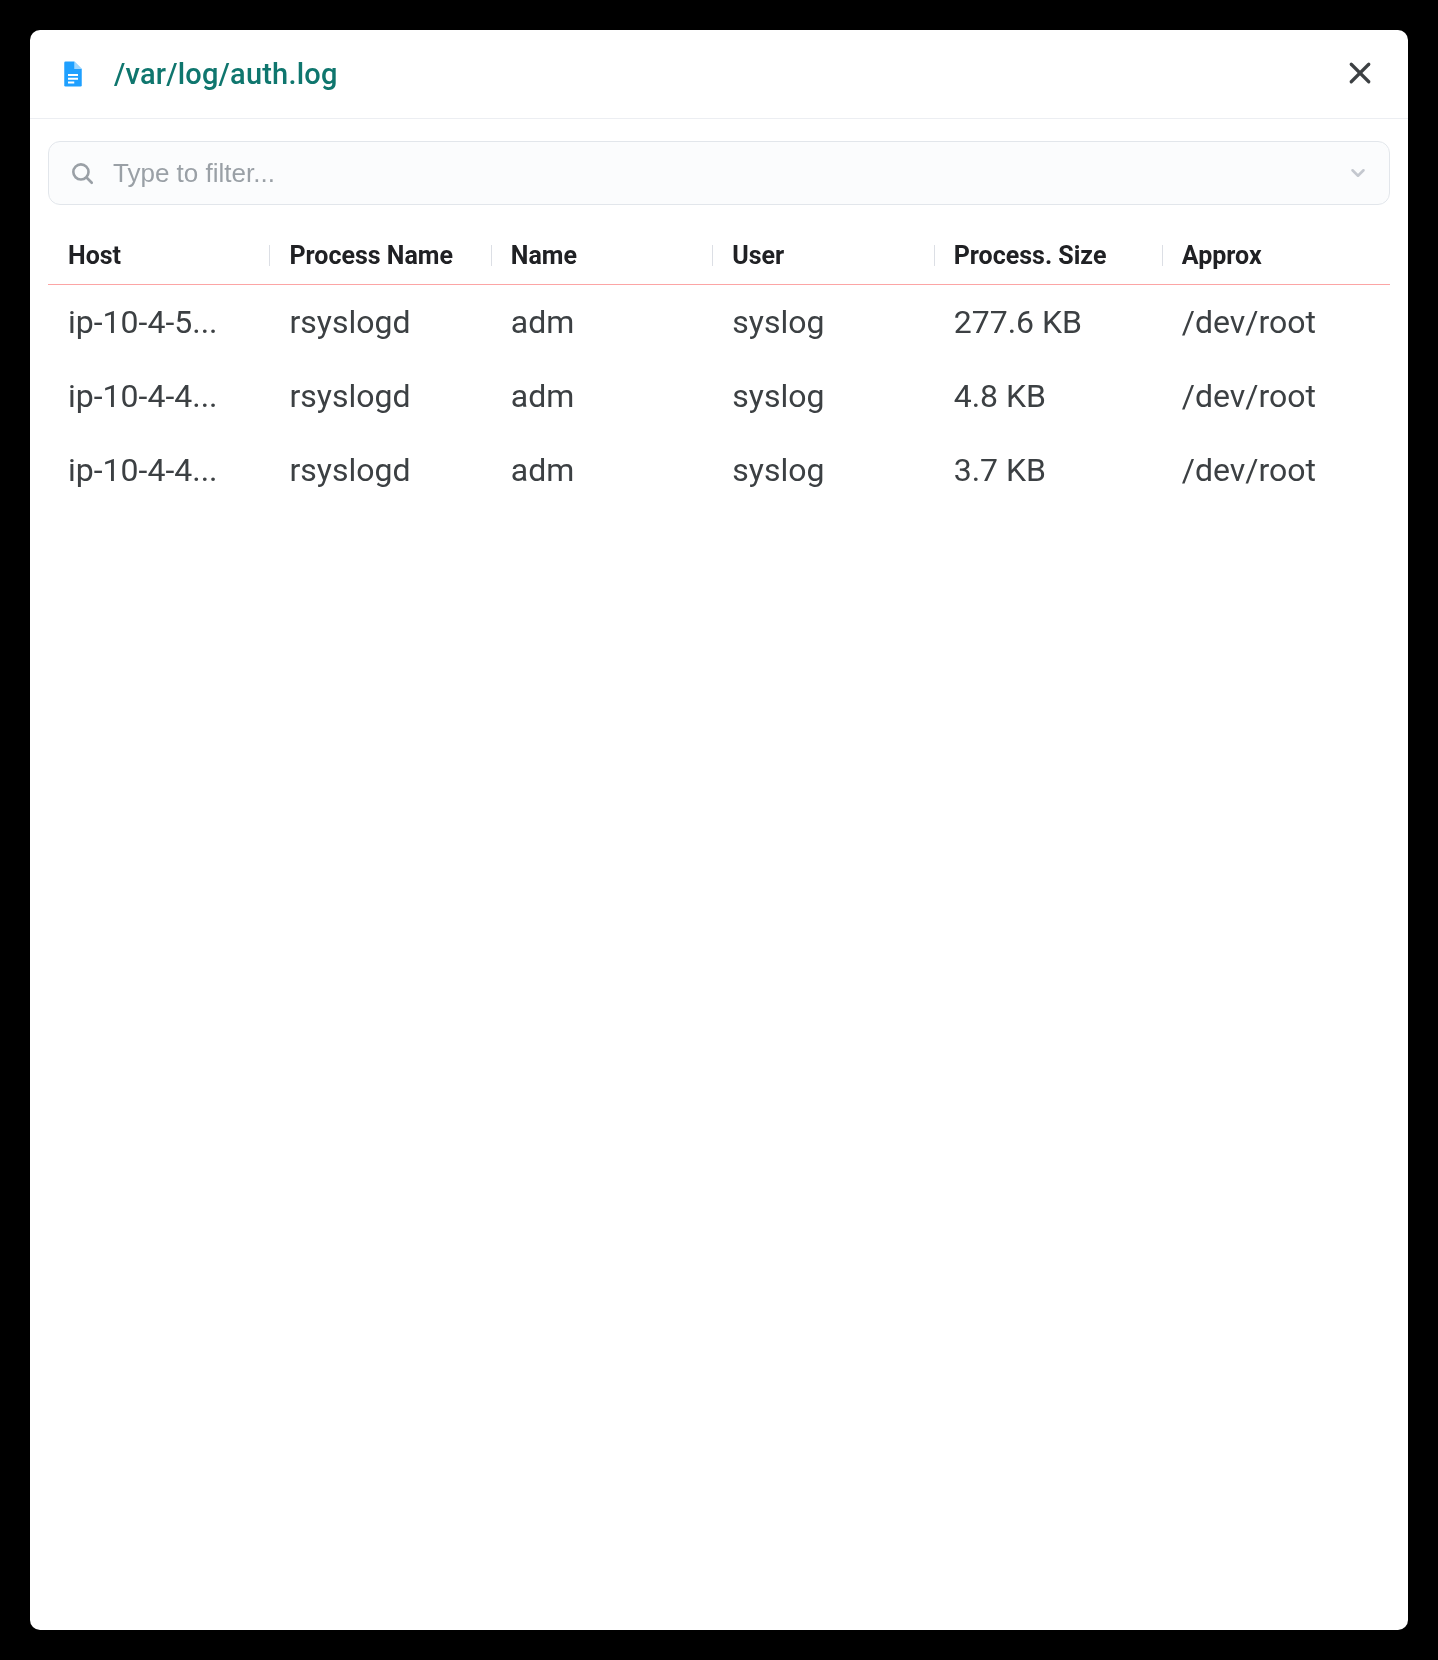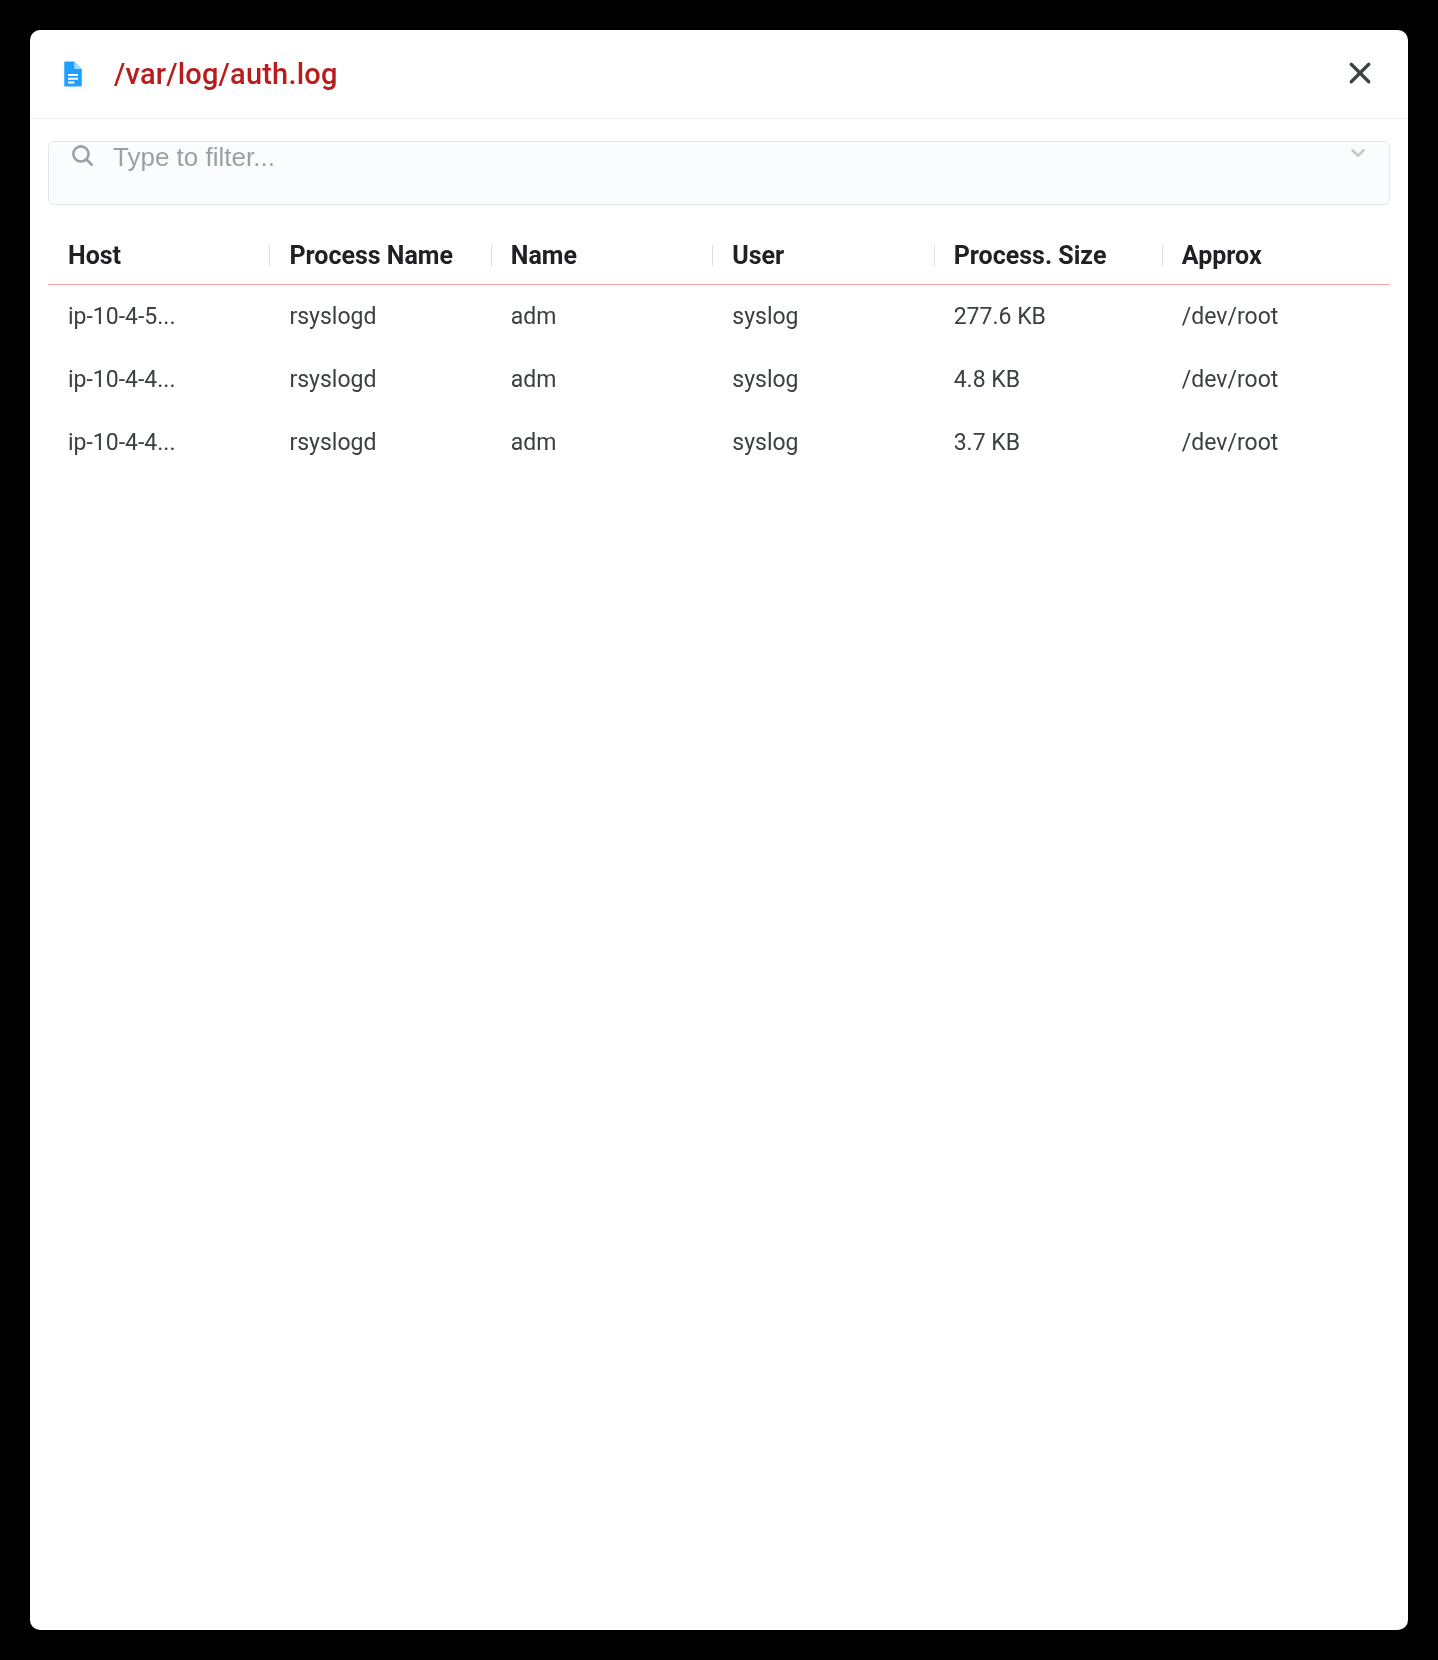--- a/index.html
+++ b/index.html
@@ -28,43 +28,43 @@
     .doc-icon {
       width: 30px;
       height: 30px;
       flex-shrink: 0;
       margin-right: 26px;
     }
     .title {
       flex: 1;
       font-size: 29px;
       font-weight: 500;
-      color: #b91c1c;
+      color: #0f766e;
       letter-spacing: 0.2px;
     }
     .close-btn {
       width: 40px;
       height: 40px;
       display: flex;
       align-items: center;
       justify-content: center;
       cursor: pointer;
       color: #3c4043;
       background: none;
       border: none;
     }
     .filter-wrap {
       padding: 22px 18px;
     }
     .filter-box {
       border: 1px solid #e2e6eb;
       background: #fbfcfd;
-      border-radius: 6px;
-      display: flex;
-      align-items: flex-start;
+      border-radius: 12px;
+      display: flex;
+      align-items: center;
       height: 64px;
       padding: 0 20px;
     }
     .filter-box .search-icon {
       width: 26px;
       height: 26px;
       color: #9aa0a6;
       flex-shrink: 0;
       margin-right: 18px;
     }
@@ -110,21 +110,21 @@
     thead th + th::before {
       content: "";
       position: absolute;
       left: 0;
       top: 18px;
       bottom: 18px;
       width: 1px;
       background: #dcdfe5;
     }
     tbody td {
-      font-size: 23px;
+      font-size: 32px;
       color: #3c4043;
       padding: 18px 20px;
       white-space: nowrap;
       overflow: hidden;
       text-overflow: ellipsis;
       margin-top: 8px;
     }
     .col-host { width: 16.5%; }
     .col-proc { width: 16.5%; }
     .col-group { width: 16.5%; }

